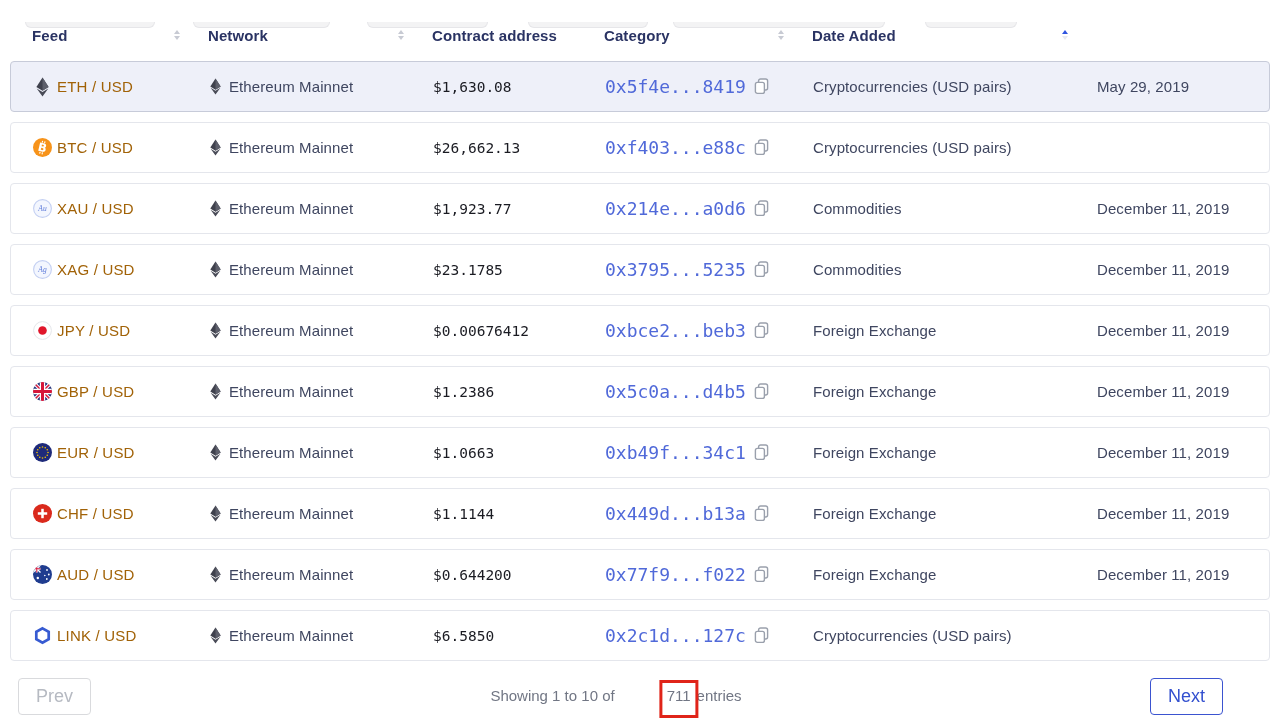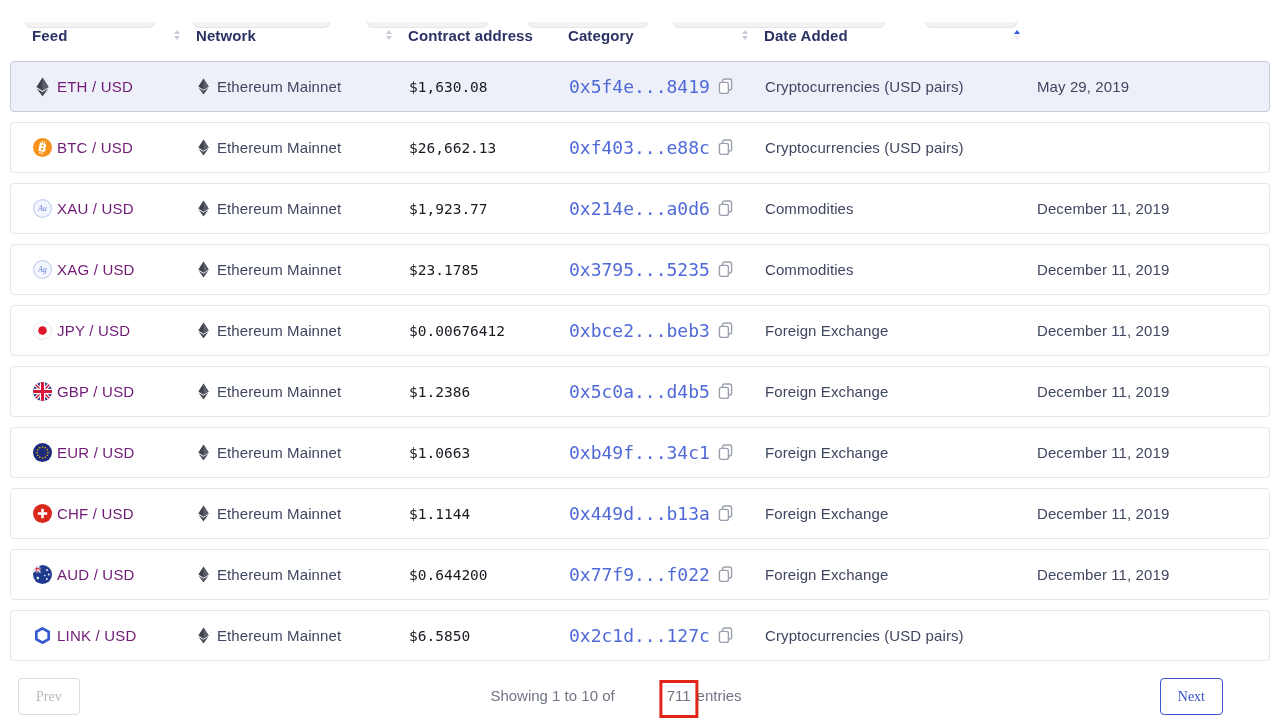--- a/index.html
+++ b/index.html
@@ -10,53 +10,53 @@
 
   
   .chip { position:absolute; top:0; height:6px; background:#f3f3f4;
     border:1px solid #e6e6e9; border-top:none; border-radius:0 0 6px 6px; }
   .chip.c1{left:25px;width:130px;} .chip.c2{left:193px;width:137px;}
   .chip.c3{left:367px;width:121px;} .chip.c4{left:528px;width:120px;}
   .chip.c5{left:673px;width:212px;} .chip.c6{left:925px;width:92px;}
 
   
   .grid { display:grid; grid-template-columns:164px 212px 160px 196px 272px 1fr;
-    align-items:center; padding-left:22px; }
+    align-items:center; padding-left:22px;gap:12px; }
 
   .thead { margin:22px 10px 13px 10px; height:26px; }
   .th { display:flex; align-items:center; justify-content:space-between;
     padding-right:14px; height:26px; cursor:pointer; }
   .th-label { font-size:15px; font-weight:600; color:#2a3363; letter-spacing:.1px; }
   .sort { display:inline-flex; flex-direction:column; align-items:center; padding:2px; }
   .tri { width:0; height:0; border-left:3.5px solid transparent; border-right:3.5px solid transparent; }
   .tri.up   { border-bottom:4.5px solid #c7cad3; margin-bottom:2px; }
   .tri.down { border-top:4.5px solid #c7cad3; }
   .sort.asc .tri.up   { border-bottom-color:#2f54e0; }
   .sort.asc .tri.down { border-top-color:#e9eaef; }
 
   .tbody { margin:0 10px; }
   .row { height:51px; margin-bottom:10px; background:#fff;
     border:1px solid #e4e6ec; border-radius:4px; cursor:pointer; }
   .row.selected { background:#eef0f9; border-color:#c7cbd9; }
 
   .cell { display:flex; align-items:center; min-width:0; }
   .coin { width:19px; height:20px; display:inline-flex; align-items:center;
     justify-content:center; margin-right:5px; flex:0 0 19px; }
-  .pair { font-size:15px; color:#701a75; text-decoration:none; letter-spacing:.2px; }
+  .pair { font-size:15px; color:#a16207; text-decoration:none; letter-spacing:.2px; }
   .netic { width:13px; display:inline-flex; justify-content:center; margin-right:7px; }
   .net, .cat-cell span, .date-cell span { font-size:15px; color:#3f4660; letter-spacing:.1px; }
   .answer { font-family:"DejaVu Sans Mono","Liberation Mono",monospace;
     font-size:14.5px; color:#1a1b22; }
   .addr { font-family:"DejaVu Sans Mono","Liberation Mono",monospace;
     font-size:18px; color:#5069d9; text-decoration:none; }
   .copy { margin-left:8px; display:inline-flex; cursor:pointer; }
 
   .footer { position:relative; margin:17px 0 0 0; height:40px; }
-  .btn { position:absolute; top:0; height:37px; padding:0 17px; font-size:14px;
-    background:#fff; border-radius:4px; font-family:Liberation Serif, serif; cursor:pointer; }
+  .btn { position:absolute; top:0; height:37px; padding:0 17px; font-size:18px;
+    background:#fff; border-radius:4px; font-family:Liberation Sans, sans-serif; cursor:pointer; }
   .btn.prev { left:18px; border:1px solid #d9dadd; color:#b6bac2; }
   .btn.next { right:57px; border:1px solid #3b54d0; color:#3350cf; }
 
   .showing { position:absolute; top:9px; left:50%; transform:translateX(-50%);
     margin-left:-24px; display:flex; align-items:flex-end; gap:4px;
     font-size:15px; color:#717684; white-space:nowrap; }
   .total-wrap { position:relative; display:inline-block; padding:0 2px;margin-left:46px; }
   .red-box { position:absolute; left:-5px; right:-6px; top:-7px; bottom:-14px;
     border:3px solid #e02419; pointer-events:none; }
 </style>

